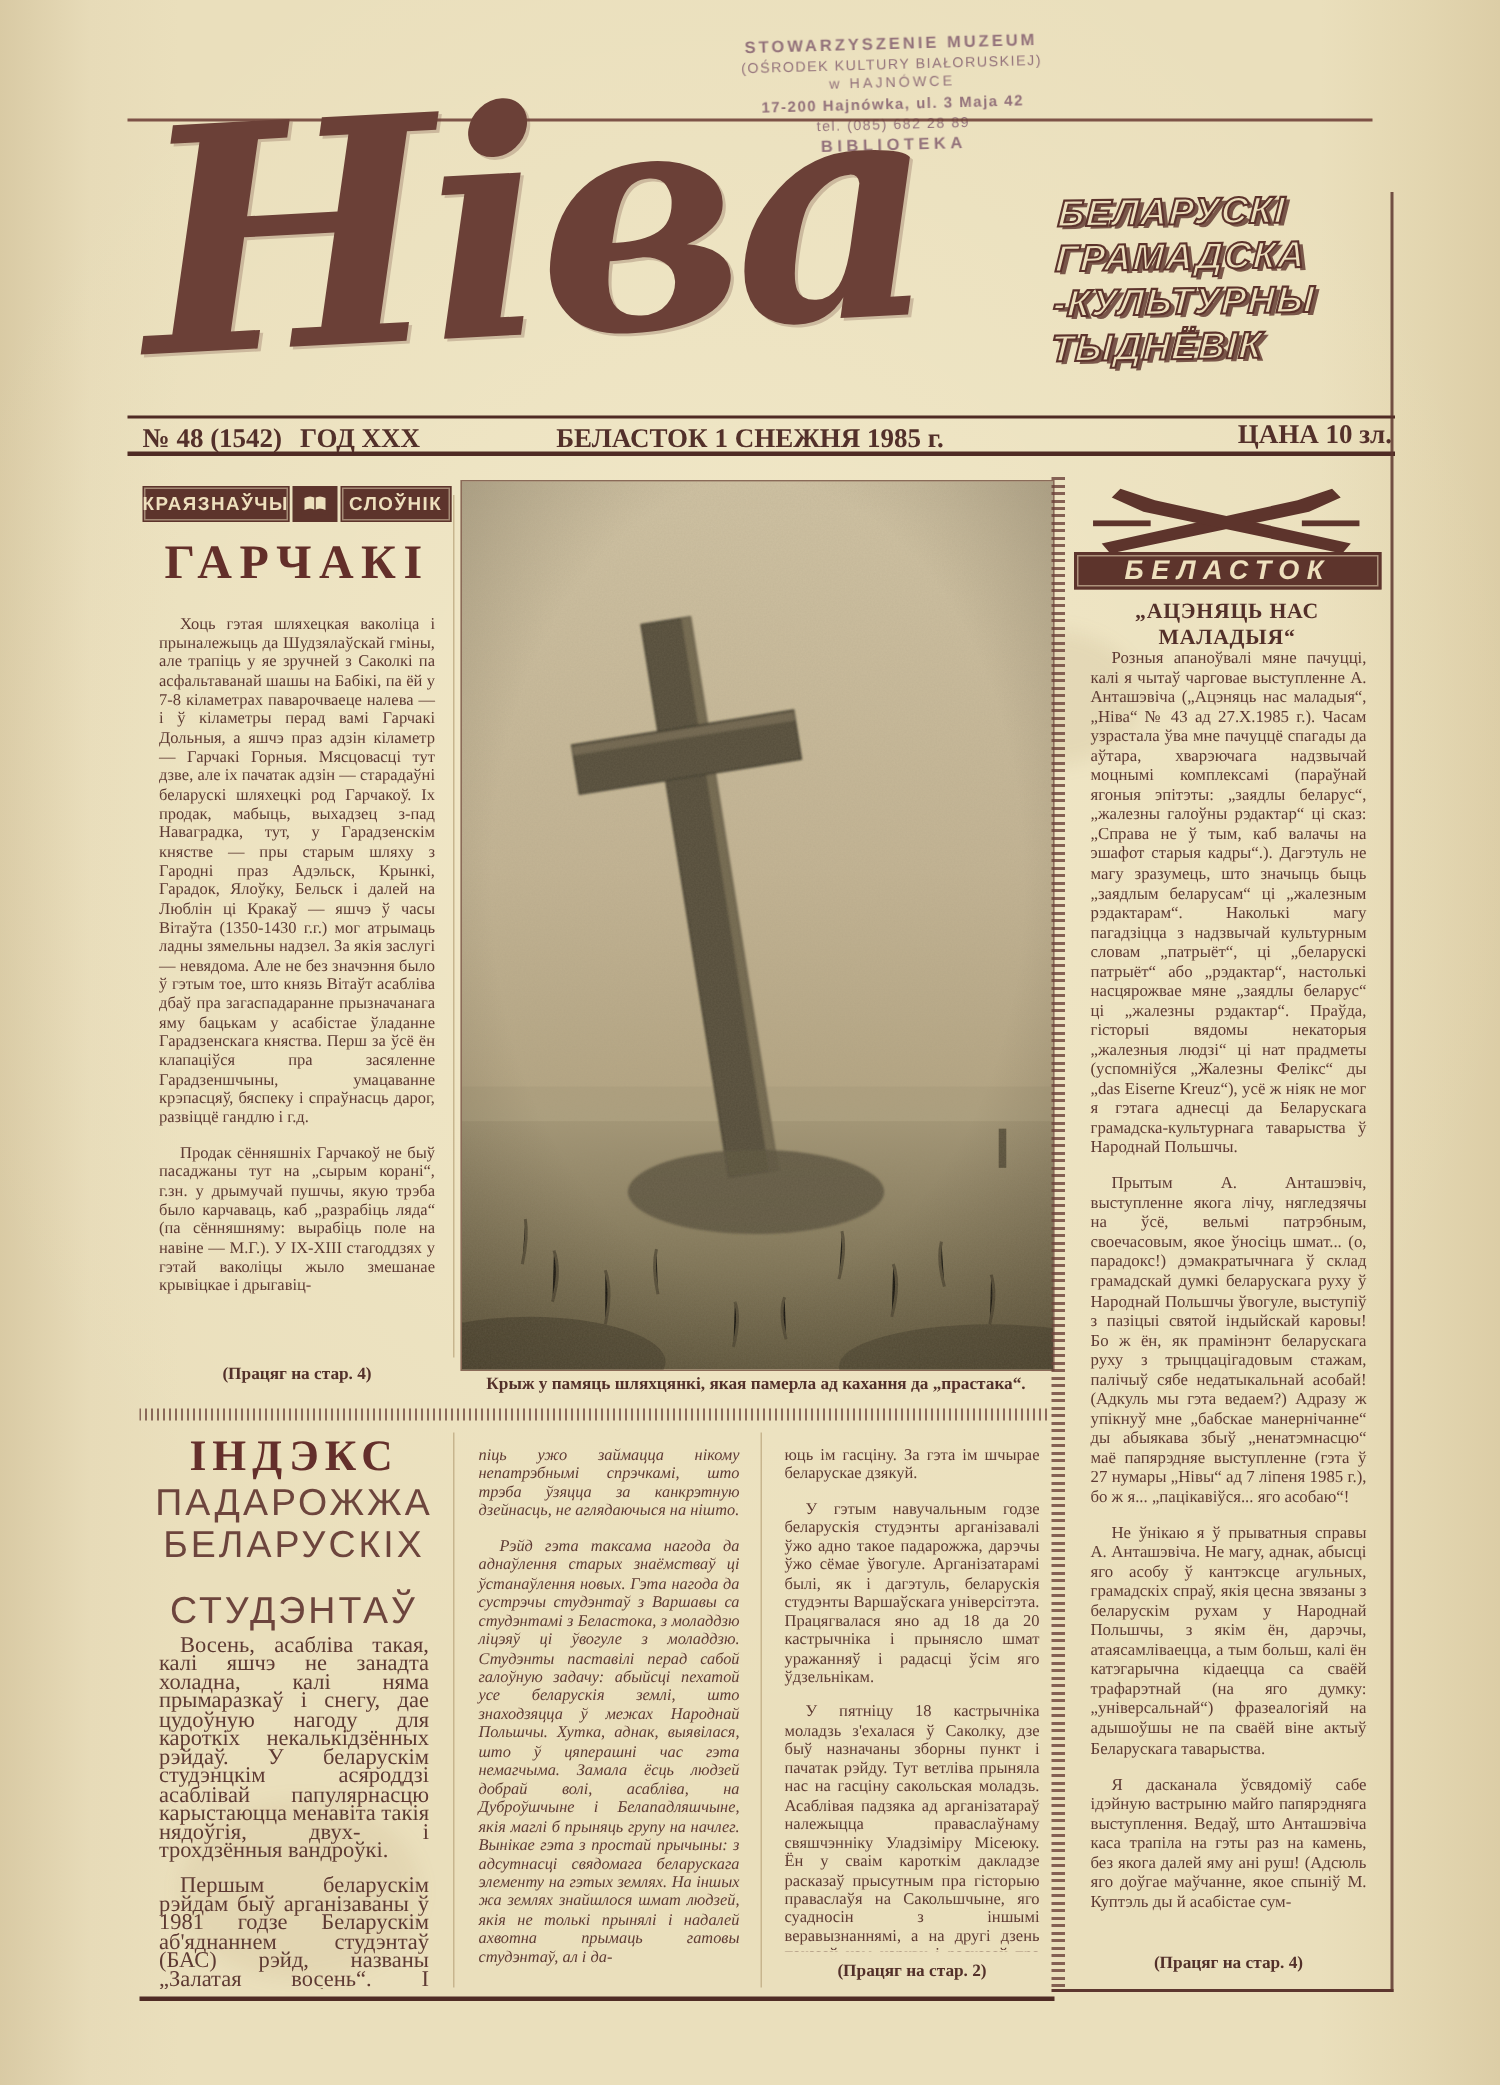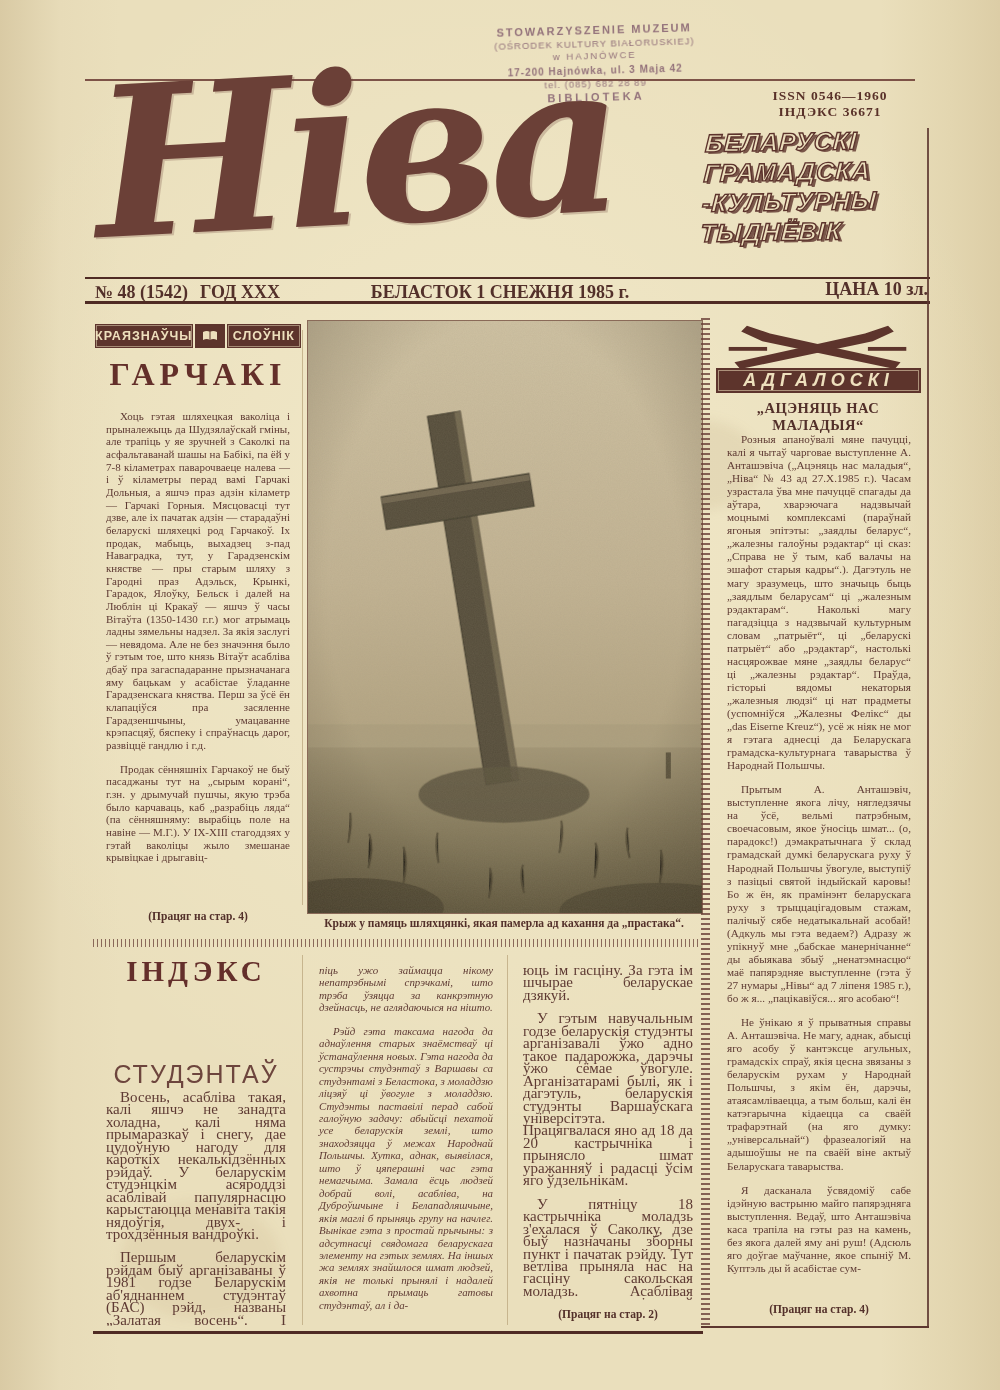--- a/index.html
+++ b/index.html
@@ -91,24 +91,20 @@
     <div class="stamp-l1">STOWARZYSZENIE MUZEUM</div>
     <div class="stamp-l2">(OŚRODEK KULTURY BIAŁORUSKIEJ)</div>
     <div class="stamp-l3">w HAJNÓWCE</div>
     <div class="stamp-l4">17-200 Hajnówka, ul. 3 Maja 42</div>
     <div class="stamp-l5">tel. (085) 682 28 89</div>
     <div class="stamp-l6">BIBLIOTEKA</div>
   </div>
   <div class="abs" id="top-rule"></div>
 
   <div class="abs" id="niva-title">Ніва</div>
-  <div class="abs" id="issn-block">
-    <div>ISSN 0546—1960</div>
-    <div>ІНДЭКС 36671</div>
-  </div>
   <div class="abs" id="tagline">
     <div>БЕЛАРУСКІ</div>
     <div>ГРАМАДСКА</div>
     <div>-КУЛЬТУРНЫ</div>
     <div>ТЫДНЁВІК</div>
   </div>
 
   <div class="abs" id="bar-rule-top"></div>
   <div class="abs issue-text" style="left:95px;top:282px;">№ 48 (1542)</div>
   <div class="abs issue-text" style="left:200px;top:282px;">ГОД XXX</div>
@@ -202,43 +198,45 @@
   <div class="abs" id="adhaloski-icon">
     <svg viewBox="0 0 185 50" width="185" height="48">
       <g fill="#5d342c">
         <path d="M6 42 L142 12 L166 4 L172 10 L150 20 L12 49 Z"></path>
         <path d="M179 42 L43 12 L19 4 L13 10 L35 20 L173 49 Z"></path>
         <rect x="0" y="26" width="40" height="4"></rect>
         <rect x="145" y="26" width="40" height="4"></rect>
       </g>
     </svg>
   </div>
-  <div class="abs" id="adhaloski-bar">АДГАЛОСКІ</div>
+  <div class="abs" id="adhaloski-bar">БЕЛАСТОК</div>
   <div class="abs" id="right-title">„АЦЭНЯЦЬ НАС МАЛАДЫЯ“</div>
   <div class="abs np-body" style="left:716px;top:422px;width:206px;height:878px;font-size:11.2px;line-height:13.05px;">
     <p>Розныя апаноўвалі мяне пачуцці, калі я чытаў чарговае выступленне А. Анташэвіча („Ацэняць нас маладыя“, „Ніва“ № 43 ад 27.X.1985 г.). Часам узрастала ўва мне пачуццё спагады да аўтара, хварэючага надзвычай моцнымі комплексамі (параўнай ягоныя эпітэты: „заядлы беларус“, „жалезны галоўны рэдактар“ ці сказ: „Справа не ў тым, каб валачы на эшафот старыя кадры“.). Дагэтуль не магу зразумець, што значыць быць „заядлым беларусам“ ці „жалезным рэдактарам“. Наколькі магу пагадзіцца з надзвычай культурным словам „патрыёт“, ці „беларускі патрыёт“ або „рэдактар“, настолькі насцярожвае мяне „заядлы беларус“ ці „жалезны рэдактар“. Праўда, гісторыі вядомы некаторыя „жалезныя людзі“ ці нат прадметы (успомніўся „Жалезны Фелікс“ ды „das Eiserne Kreuz“), усё ж ніяк не мог я гэтага аднесці да Беларускага грамадска-культурнага таварыства ў Народнай Польшчы.</p>
     <p style="margin-top:5px;">Прытым А. Анташэвіч, выступленне якога лічу, нягледзячы на ўсё, вельмі патрэбным, своечасовым, якое ўносіць шмат... (о, парадокс!) дэмакратычнага ў склад грамадскай думкі беларускага руху ў Народнай Польшчы ўвогуле, выступіў з пазіцыі святой індыйскай каровы! Бо ж ён, як прамінэнт беларускага руху з трыццацігадовым стажам, палічыў сябе недатыкальнай асобай! (Адкуль мы гэта ведаем?) Адразу ж упікнуў мне „бабскае манернічанне“ ды абыякава збыў „ненатэмнасцю“ маё папярэдняе выступленне (гэта ў 27 нумары „Нівы“ ад 7 ліпеня 1985 г.), бо ж я... „пацікавіўся... яго асобаю“!</p>
     <p style="margin-top:5px;">Не ўнікаю я ў прыватныя справы А. Анташэвіча. Не магу, аднак, абысці яго асобу ў кантэксце агульных, грамадскіх спраў, якія цесна звязаны з беларускім рухам у Народнай Польшчы, з якім ён, дарэчы, атаясамліваецца, а тым больш, калі ён катэгарычна кідаецца са сваёй трафарэтнай (на яго думку: „універсальнай“) фразеалогіяй на адышоўшы не па сваёй віне актыў Беларускага таварыства.</p>
     <p style="margin-top:5px;">Я дасканала ўсвядоміў сабе ідэйную вастрыню майго папярэдняга выступлення. Ведаў, што Анташэвіча каса трапіла на гэты раз на камень, без якога далей яму ані руш! (Адсюль яго доўгае маўчанне, якое спыніў М. Куптэль ды й асабістае сум-</p>
   </div>
   <div class="abs cont" style="left:716px;top:1303px;width:206px;">(Працяг на стар. 4)</div>
   <div class="abs" id="right-box-bottom"></div>
 
   <div class="abs" id="bt-line1">ІНДЭКС</div>
+  <div class="abs bt-line" style="top:988px;">ПАДАРОЖЖА</div>
+  <div class="abs bt-line" style="top:1016px;">БЕЛАРУСКІХ</div>
   <div class="abs bt-line" style="top:1044px;margin-top:16px;">СТУДЭНТАЎ</div>
 
   <div class="abs np-body" style="left:95px;top:1080px;width:202px;height:246px;font-size:15px;line-height:12.45px;">
     <p>Восень, асабліва такая, калі яшчэ не занадта холадна, калі няма прымаразкаў і снегу, дае цудоўную нагоду для кароткіх некалькідзённых рэйдаў. У беларускім студэнцкім асяроддзі асаблівай папулярнасцю карыстаюцца менавіта такія нядоўгія, двух- і трохдзённыя вандроўкі.</p>
     <p style="margin-top:3px;">Першым беларускім рэйдам быў арганізаваны ў 1981 годзе Беларускім аб'яднаннем студэнтаў (БАС) рэйд, названы „Залатая восень“. І здавалася б, што паслядоўна будзе ісці адно падарожжа за другім. На жаль, на вялікі жаль, так не выйшла. Наступнага рэйду давялося чакаць тры гады. Гэтыя гады дастаткова ўсведамілі ўсім, што</p>
   </div>
   <div class="abs np-body" style="left:308px;top:953px;width:196px;height:372px;font-size:10.9px;line-height:12.45px;font-style:italic;">
     <p style="text-indent:0;">піць ужо займацца нікому непатрэбнымі спрэчкамі, што трэба ўзяцца за канкрэтную дзейнасць, не аглядаючыся на нішто.</p>
     <p style="margin-top:3px;">Рэйд гэта таксама нагода да аднаўлення старых знаёмстваў ці ўстанаўлення новых. Гэта нагода да сустрэчы студэнтаў з Варшавы са студэнтамі з Беластока, з моладдзю ліцэяў ці ўвогуле з моладдзю. Студэнты паставілі перад сабой галоўную задачу: абыйсці пехатой усе беларускія землі, што знаходзяцца ў межах Народнай Польшчы. Хутка, аднак, выявілася, што ў цяперашні час гэта немагчыма. Замала ёсць людзей добрай волі, асабліва, на Дуброўшчыне і Белападляшчыне, якія маглі б прыняць групу на начлег. Вынікае гэта з простай прычыны: з адсутнасці свядомага беларускага элементу на гэтых землях. На іншых жа землях знайшлося шмат людзей, якія не толькі прынялі і надалей ахвотна прымаць гатовы студэнтаў, ал і да-</p>
   </div>
-  <div class="abs np-body" style="left:512px;top:953px;width:192px;height:348px;font-size:15px;line-height:12.45px;">
+  <div class="abs np-body" style="left:512px;top:953px;width:192px;height:348px;font-size:11px;line-height:12.45px;">
     <p style="text-indent:0;">юць ім гасціну. За гэта ім шчырае беларускае дзякуй.</p>
     <p style="margin-top:3px;">У гэтым навучальным годзе беларускія студэнты арганізавалі ўжо адно такое падарожжа, дарэчы ўжо сёмае ўвогуле. Арганізатарамі былі, як і дагэтуль, беларускія студэнты Варшаўскага універсітэта. Працягвалася яно ад 18 да 20 кастрычніка і прынясло шмат уражанняў і радасці ўсім яго ўдзельнікам.</p>
     <p style="margin-top:3px;">У пятніцу 18 кастрычніка моладзь з'ехалася ў Саколку, дзе быў назначаны зборны пункт і пачатак рэйду. Тут ветліва прыняла нас на гасціну сакольская моладзь. Асаблівая падзяка ад арганізатараў належыцца праваслаўнаму свяшчэнніку Уладзіміру Місеюку. Ён у сваім кароткім дакладзе расказаў прысутным пра гісторыю праваслаўя на Сакольшчыне, яго суадносін з іншымі веравызнаннямі, а на другі дзень паказаў нам царкву і расказаў пра яе. Неза-</p>
   </div>
   <div class="abs cont" style="left:512px;top:1308px;width:192px;">(Працяг на стар. 2)</div>
   <div class="abs" id="bottom-rule"></div>
 
 </div>
 
 </body></html>

